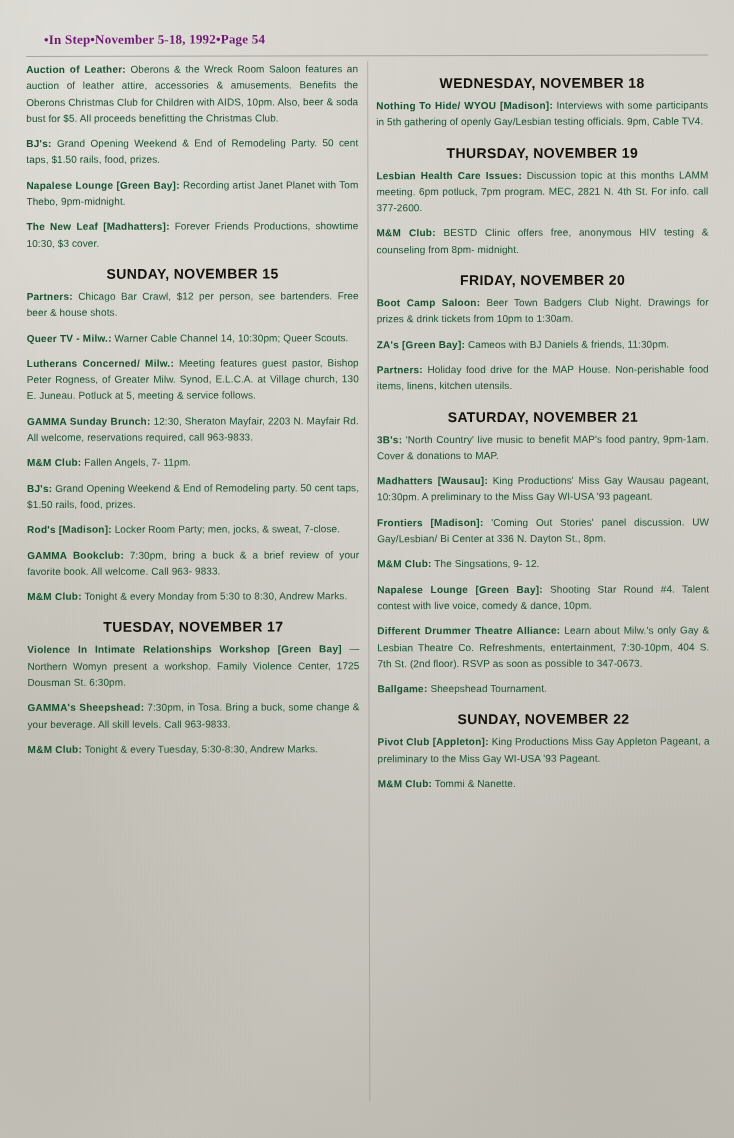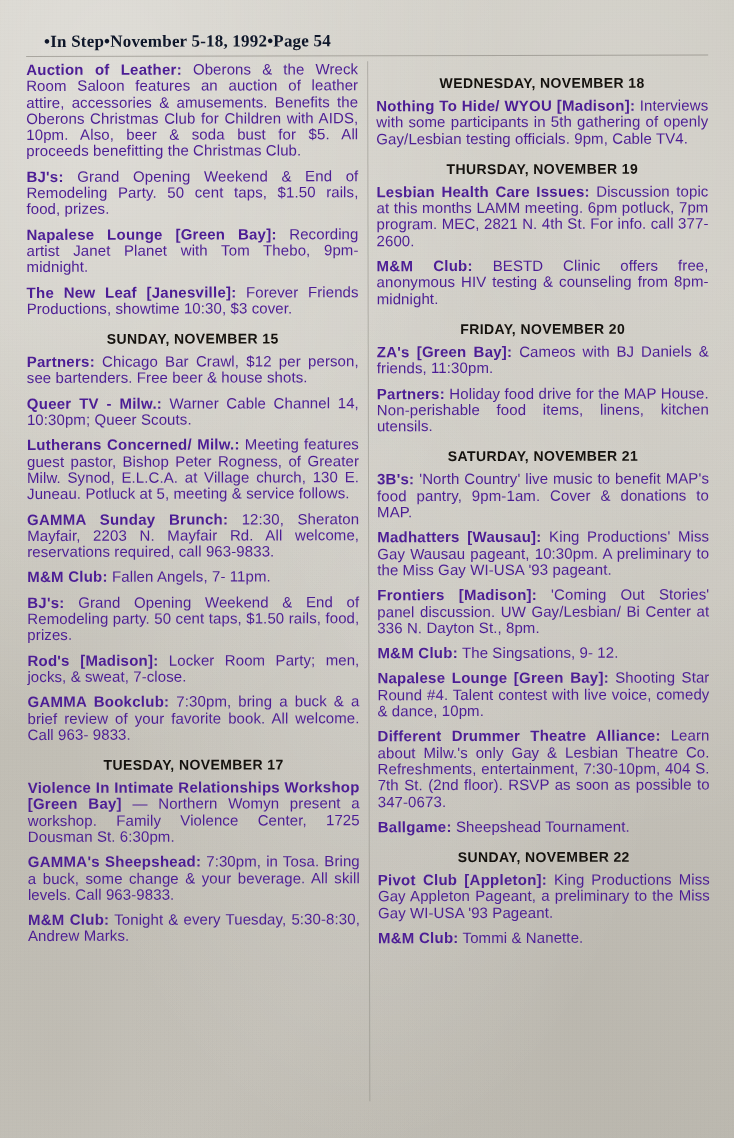--- a/index.html
+++ b/index.html
@@ -38,24 +38,24 @@
   }
   .content {
     position: absolute;
     inset: 0;
   }
 
   .masthead {
     position: absolute;
     left: 44px;
     top: 32px;
-    font-size: 17px;
+    font-size: 13px;
     font-weight: bold;
     letter-spacing: 0.2px;
-    color: #0f172a;
+    color: #701a75;
     font-family: "Liberation Serif", serif;
   }
 
   .rule {
     position: absolute;
     left: 26px;
     right: 26px;
     top: 56px;
     height: 1px;
     background: #7d7a72;
@@ -77,26 +77,26 @@
     position: absolute;
     left: 367px;
     top: 62px;
     width: 1px;
     height: 1040px;
     background: #8a877f;
     opacity: 0.5;
   }
 
   .entry {
-    font-size: 15px;
+    font-size: 10px;
     line-height: 16.3px;
     text-align: justify;
     margin: 0 0 9px 0;
     font-family: "Liberation Sans", sans-serif;
-    color: #4c1d95;
+    color: #14532d;
     letter-spacing: 0.1px;
   }
   .entry .lead {
     font-weight: bold;
     letter-spacing: 0.25px;
   }
 
   .dayhead {
     text-align: center;
     font-weight: bold;
@@ -126,42 +126,44 @@
   <div class="masthead">•In Step•November 5-18, 1992•Page 54</div>
   <div class="rule"></div>
 
   <div class="divider"></div>
 
   <div class="columns">
     <div class="col" id="col-left">
         <p class="entry"><span class="lead">Auction of Leather:</span><span> Oberons &amp; the Wreck Room Saloon features an auction of leather attire, accessories &amp; amusements. Benefits the Oberons Christmas Club for Children with AIDS, 10pm. Also, beer &amp; soda bust for $5. All proceeds benefitting the Christmas Club.</span></p>
         <p class="entry"><span class="lead">BJ's:</span><span> Grand Opening Weekend &amp; End of Remodeling Party. 50 cent taps, $1.50 rails, food, prizes.</span></p>
         <p class="entry"><span class="lead">Napalese Lounge [Green Bay]:</span><span> Recording artist Janet Planet with Tom Thebo, 9pm-midnight.</span></p>
-        <p class="entry"><span class="lead">The New Leaf [Janesville]:</span><span> Forever Friends Productions, showtime 10:30, $3 cover.</span></p>
+        <p class="entry"><span class="lead">The New Leaf [Madhatters]:</span><span> Forever Friends Productions, showtime 10:30, $3 cover.</span></p>
         <div class="dayhead">SUNDAY, NOVEMBER 15</div>
         <p class="entry"><span class="lead">Partners:</span><span> Chicago Bar Crawl, $12 per person, see bartenders. Free beer &amp; house shots.</span></p>
         <p class="entry"><span class="lead">Queer TV - Milw.:</span><span> Warner Cable Channel 14, 10:30pm; Queer Scouts.</span></p>
         <p class="entry"><span class="lead">Lutherans Concerned/ Milw.:</span><span> Meeting features guest pastor, Bishop Peter Rogness, of Greater Milw. Synod, E.L.C.A. at Village church, 130 E. Juneau. Potluck at 5, meeting &amp; service follows.</span></p>
         <p class="entry"><span class="lead">GAMMA Sunday Brunch:</span><span> 12:30, Sheraton Mayfair, 2203 N. Mayfair Rd. All welcome, reservations required, call 963-9833.</span></p>
         <p class="entry"><span class="lead">M&amp;M Club:</span><span> Fallen Angels, 7- 11pm.</span></p>
         <p class="entry"><span class="lead">BJ's:</span><span> Grand Opening Weekend &amp; End of Remodeling party. 50 cent taps, $1.50 rails, food, prizes.</span></p>
         <p class="entry"><span class="lead">Rod's [Madison]:</span><span> Locker Room Party; men, jocks, &amp; sweat, 7-close.</span></p>
         <p class="entry"><span class="lead">GAMMA Bookclub:</span><span> 7:30pm, bring a buck &amp; a brief review of your favorite book. All welcome. Call 963- 9833.</span></p>
+        <p class="entry"><span class="lead">M&amp;M Club:</span><span> Tonight &amp; every Monday from 5:30 to 8:30, Andrew Marks.</span></p>
         <div class="dayhead">TUESDAY, NOVEMBER 17</div>
         <p class="entry"><span class="lead">Violence In Intimate Relationships Workshop [Green Bay]</span><span> — Northern Womyn present a workshop. Family Violence Center, 1725 Dousman St. 6:30pm.</span></p>
         <p class="entry"><span class="lead">GAMMA's Sheepshead:</span><span> 7:30pm, in Tosa. Bring a buck, some change &amp; your beverage. All skill levels. Call 963-9833.</span></p>
         <p class="entry"><span class="lead">M&amp;M Club:</span><span> Tonight &amp; every Tuesday, 5:30-8:30, Andrew Marks.</span></p>
       </div>
     <div class="col" id="col-right">
         <div class="dayhead first">WEDNESDAY, NOVEMBER 18</div>
         <p class="entry"><span class="lead">Nothing To Hide/ WYOU [Madison]:</span><span> Interviews with some participants in 5th gathering of openly Gay/Lesbian testing officials. 9pm, Cable TV4.</span></p>
         <div class="dayhead">THURSDAY, NOVEMBER 19</div>
         <p class="entry"><span class="lead">Lesbian Health Care Issues:</span><span> Discussion topic at this months LAMM meeting. 6pm potluck, 7pm program. MEC, 2821 N. 4th St. For info. call 377-2600.</span></p>
         <p class="entry"><span class="lead">M&amp;M Club:</span><span> BESTD Clinic offers free, anonymous HIV testing &amp; counseling from 8pm- midnight.</span></p>
         <div class="dayhead">FRIDAY, NOVEMBER 20</div>
+        <p class="entry"><span class="lead">Boot Camp Saloon:</span><span> Beer Town Badgers Club Night. Drawings for prizes &amp; drink tickets from 10pm to 1:30am.</span></p>
         <p class="entry"><span class="lead">ZA's [Green Bay]:</span><span> Cameos with BJ Daniels &amp; friends, 11:30pm.</span></p>
         <p class="entry"><span class="lead">Partners:</span><span> Holiday food drive for the MAP House. Non-perishable food items, linens, kitchen utensils.</span></p>
         <div class="dayhead">SATURDAY, NOVEMBER 21</div>
         <p class="entry"><span class="lead">3B's:</span><span> 'North Country' live music to benefit MAP's food pantry, 9pm-1am. Cover &amp; donations to MAP.</span></p>
         <p class="entry"><span class="lead">Madhatters [Wausau]:</span><span> King Productions' Miss Gay Wausau pageant, 10:30pm. A preliminary to the Miss Gay WI-USA '93 pageant.</span></p>
         <p class="entry"><span class="lead">Frontiers [Madison]:</span><span> 'Coming Out Stories' panel discussion. UW Gay/Lesbian/ Bi Center at 336 N. Dayton St., 8pm.</span></p>
         <p class="entry"><span class="lead">M&amp;M Club:</span><span> The Singsations, 9- 12.</span></p>
         <p class="entry"><span class="lead">Napalese Lounge [Green Bay]:</span><span> Shooting Star Round #4. Talent contest with live voice, comedy &amp; dance, 10pm.</span></p>
         <p class="entry"><span class="lead">Different Drummer Theatre Alliance:</span><span> Learn about Milw.'s only Gay &amp; Lesbian Theatre Co. Refreshments, entertainment, 7:30-10pm, 404 S. 7th St. (2nd floor). RSVP as soon as possible to 347-0673.</span></p>
         <p class="entry"><span class="lead">Ballgame:</span><span> Sheepshead Tournament.</span></p>

